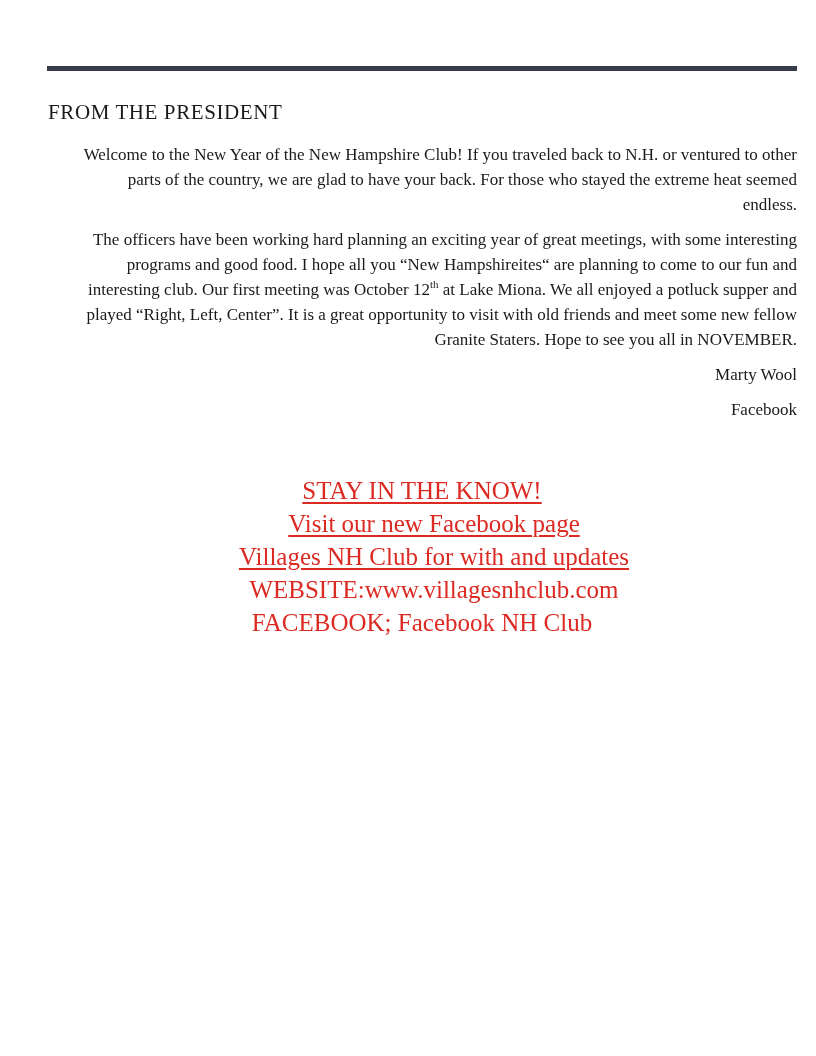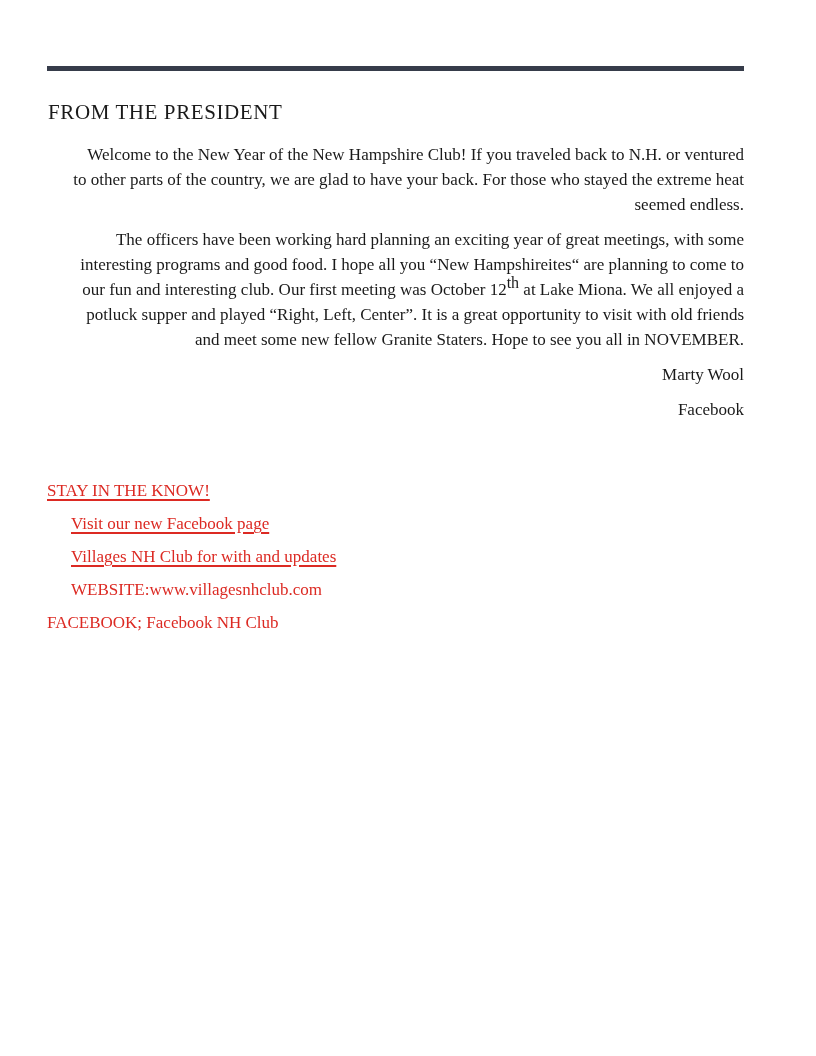--- a/index.html
+++ b/index.html
@@ -2,21 +2,21 @@
 <html><head>
 <meta charset="utf-8">
 <style>
   html, body { margin: 0; padding: 0; background: #ffffff; }
   .page {
     position: relative;
     width: 816px;
     height: 960px;
     background: #ffffff;
     box-sizing: border-box;
-    padding: 66px 72px 0 47px;
+    padding: 66px 19px 0 47px;
     font-family: "Liberation Serif", "DejaVu Serif", serif;
     color: #1a1a1a;
     overflow: hidden;
   }
   .top-rule {
     height: 5px;
     background: #363c4a;
     margin-bottom: 29px;
   }
   .title {
@@ -27,28 +27,29 @@
     line-height: 24px;
   }
   .body {
     font-size: 17px;
     line-height: 25px;
     margin: 0 0 10px 0;
     text-align: right;
   }
   .indent { margin-left: 25px; }
   .body sup {
-    font-size: 16px;
+    font-size: 11px;
     line-height: 0;
     vertical-align: super;
   }
   .promo {
     margin-top: 52px;
-    font-size: 17px;
+    font-size: 25px;
     line-height: 33px;
+    text-align: center;
   }
   .promo-line { white-space: nowrap; }
   .promo-line.underline {
     text-decoration: underline;
     text-decoration-thickness: 2px;
     text-underline-offset: 3px;
   }
   .promo-line.deep { margin-left: 24px; }
 </style>
 </head>

